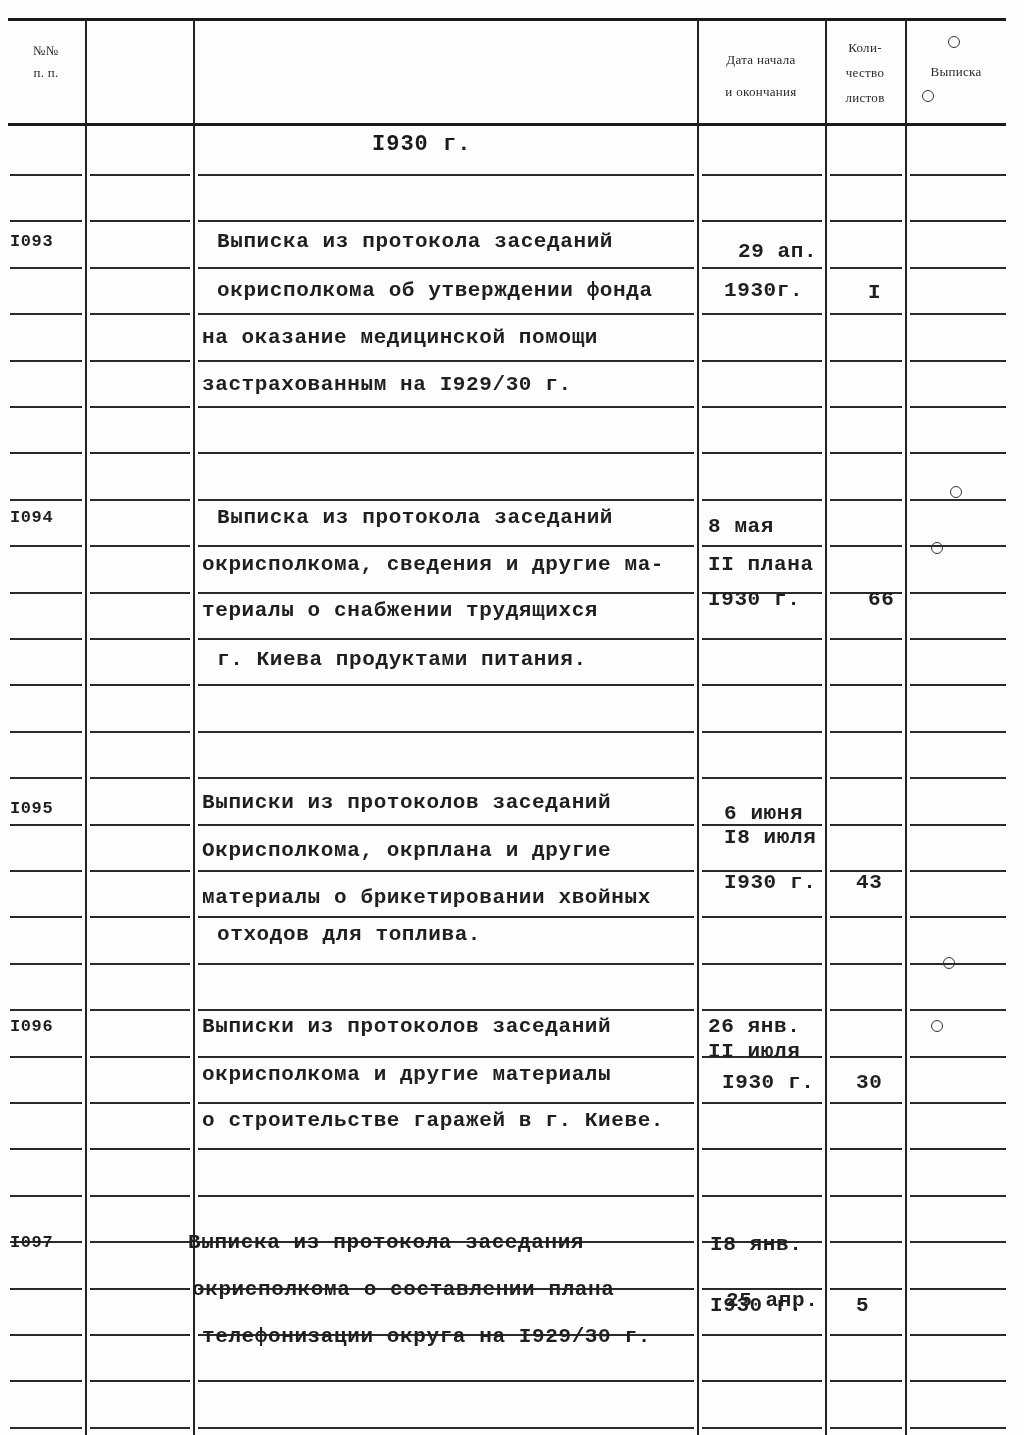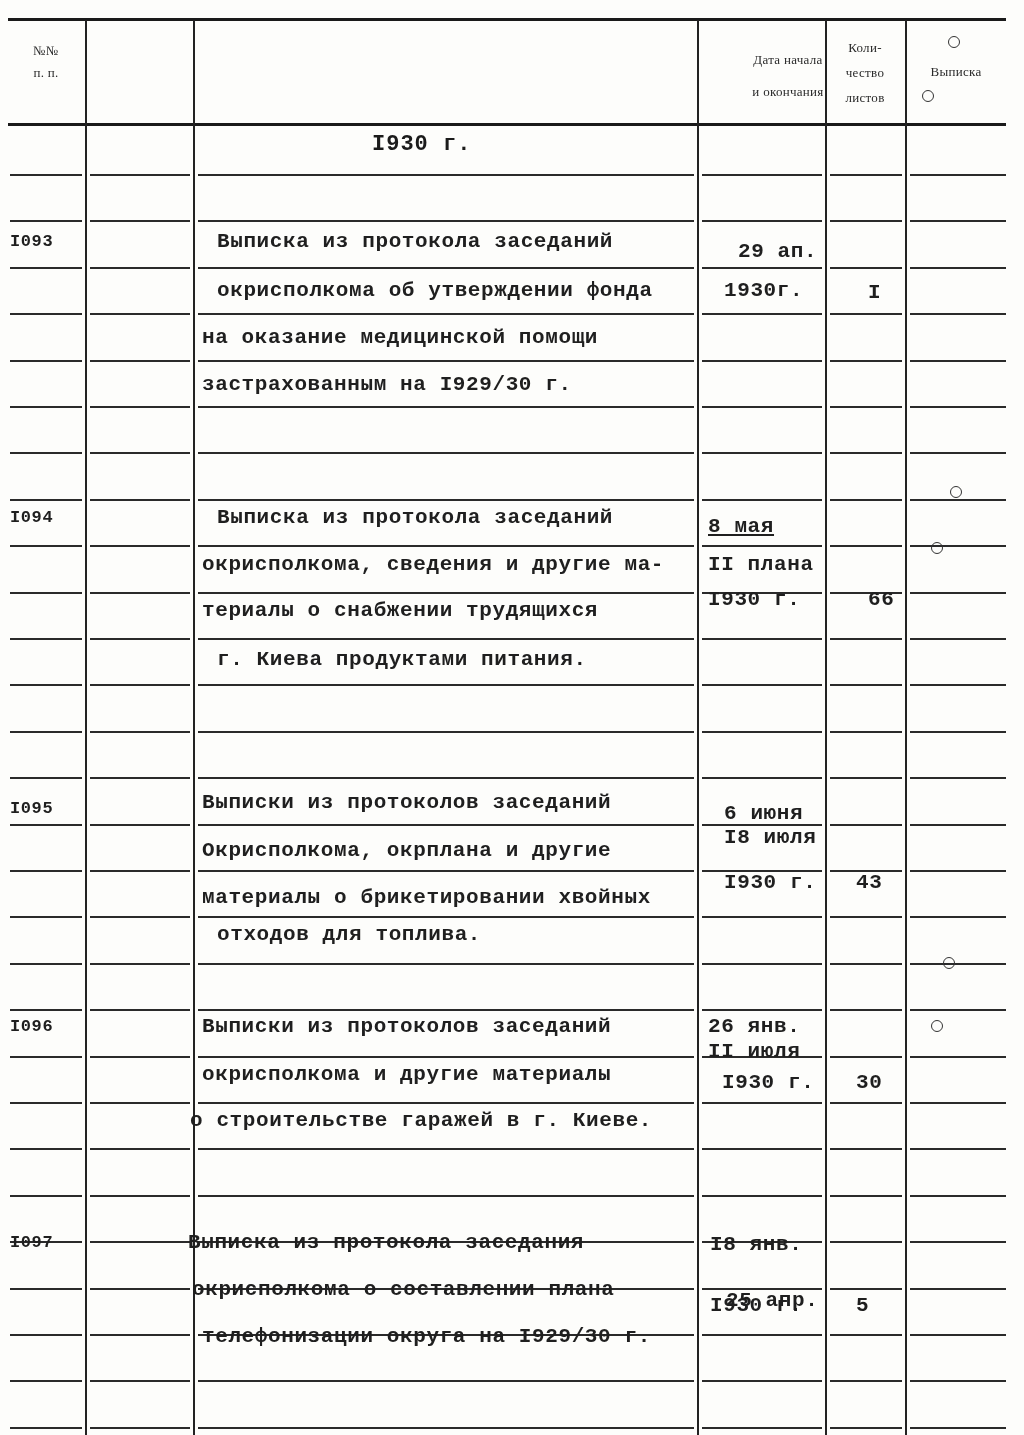--- a/index.html
+++ b/index.html
@@ -28,21 +28,21 @@
   <div class="vline" style="left:85px;"></div>
   <div class="vline" style="left:193px;"></div>
   <div class="vline" style="left:697px;"></div>
   <div class="vline" style="left:825px;"></div>
   <div class="vline" style="left:905px;"></div>
 
   <div class="hdr" style="left:10px; top:40px; width:72px;">
     <div>№№</div>
     <div>п. п.</div>
   </div>
-  <div class="hdr" style="left:699px; top:44px; width:124px; line-height:32px;padding-left:27px;">
+  <div class="hdr" style="left:699px; top:44px; width:124px; line-height:32px;">
     <div>Дата начала</div>
     <div>и окончания</div>
   </div>
   <div class="hdr" style="left:827px; top:35px; width:76px; line-height:25px;">
     <div>Коли-</div>
     <div>чество</div>
     <div>листов</div>
   </div>
   <div class="hdr" style="left:907px; top:61px; width:98px;">Выписка</div>
   <div class="circle" style="left:948px; top:36px;"></div>
@@ -231,21 +231,21 @@
     <div class="cell" style="left:724px; top:279px;">1930г.</div>
     <div class="cell" style="left:868px; top:281px;">I</div>
   </div>
 
   <div>
     <div class="cell num" style="left:10px; top:506px;">I094</div>
     <div class="cell" style="left:217px; top:506px;">Выписка из протокола заседаний</div>
     <div class="cell" style="left:202px; top:553px;">окрисполкома, сведения и другие ма-</div>
     <div class="cell" style="left:202px; top:599px;">териалы о снабжении трудящихся</div>
     <div class="cell" style="left:217px; top:648px;">г. Киева продуктами питания.</div>
-    <div class="cell" style="left:708px; top:515px;text-decoration:underline;">8 мая</div>
+    <div class="cell" style="left:708px; top:515px;">8 мая</div>
     <div class="cell" style="left:708px; top:553px;">II плана</div>
     <div class="cell" style="left:708px; top:588px;">I930 г.</div>
     <div class="cell" style="left:868px; top:588px;">66</div>
     <div class="circle" style="left:950px; top:486px;"></div>
     <div class="circle" style="left:931px; top:542px;"></div>
   </div>
 
   <div>
     <div class="cell num" style="left:10px; top:797px;">I095</div>
     <div class="cell" style="left:202px; top:791px;">Выписки из протоколов заседаний</div>
@@ -256,21 +256,21 @@
     <div class="cell" style="left:724px; top:826px;">I8 июля</div>
     <div class="cell" style="left:724px; top:871px;">I930 г.</div>
     <div class="cell" style="left:856px; top:871px;">43</div>
     <div class="circle" style="left:943px; top:957px;"></div>
   </div>
 
   <div>
     <div class="cell num" style="left:10px; top:1015px;">I096</div>
     <div class="cell" style="left:202px; top:1015px;">Выписки из протоколов заседаний</div>
     <div class="cell" style="left:202px; top:1063px;">окрисполкома и другие материалы</div>
-    <div class="cell" style="left:190px; top:1109px;">о строительстве гаражей в г. Киеве.</div>
+    <div class="cell" style="left:202px; top:1109px;">о строительстве гаражей в г. Киеве.</div>
     <div class="cell" style="left:708px; top:1015px;">26 янв.</div>
     <div class="cell" style="left:708px; top:1040px;">II июля</div>
     <div class="cell" style="left:722px; top:1071px;">I930 г.</div>
     <div class="cell" style="left:856px; top:1071px;">30</div>
     <div class="circle" style="left:931px; top:1020px;"></div>
   </div>
 
   <div>
     <div class="cell num" style="left:10px; top:1231px;">I097</div>
     <div class="cell" style="left:188px; top:1231px;">Выписка из протокола заседания</div>

